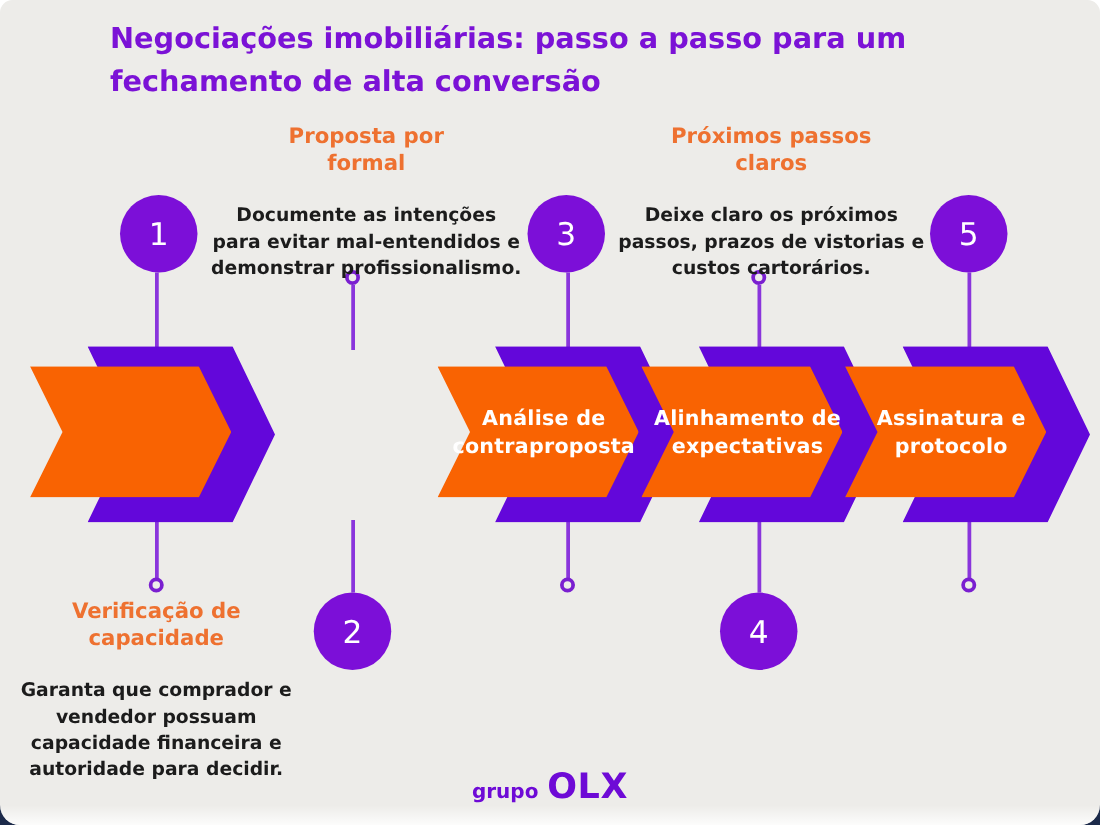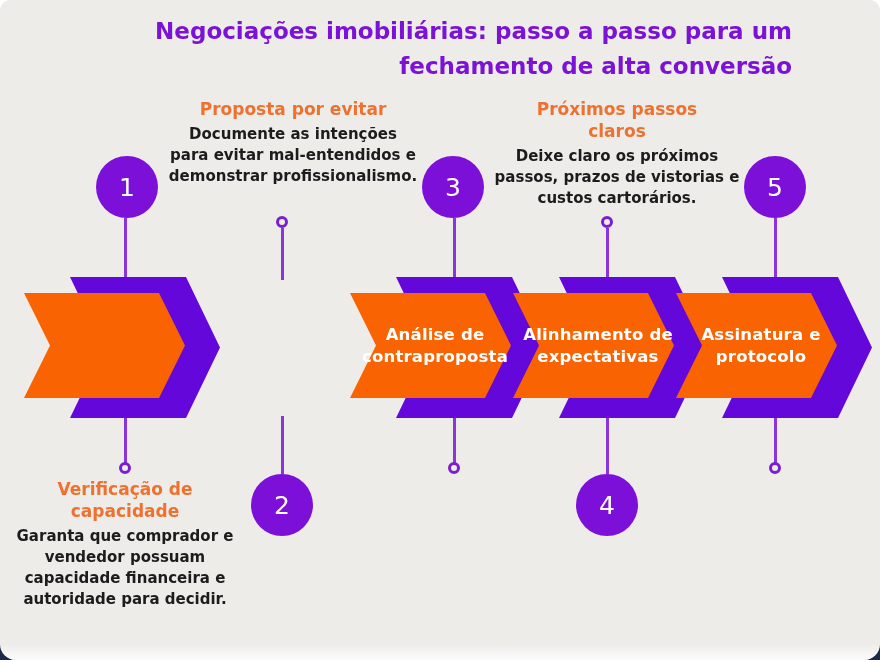--- a/index.html
+++ b/index.html
@@ -10,21 +10,21 @@
     -webkit-font-smoothing:antialiased;
   }
   .canvas{
     position:relative;width:880px;height:660px;
     background:#EDECE9;
     border-radius:10px 10px 16px 16px;
     overflow:hidden;
   }
   .title{
     position:absolute;top:14px;left:88px;right:88px;
-    text-align:right;font-size:23px;font-weight:700;color:#7B12D6;line-height:1.5;
+    text-align:left;font-size:23px;font-weight:700;color:#7B12D6;line-height:1.5;
   }
   
   .chev-group{position:absolute;top:277px;width:196px;height:141px;}
   .g1{left:24px}.g2{left:187px}.g3{left:350px}.g4{left:513px}.g5{left:676px}
   .chev-purple{
     position:absolute;left:46px;top:0;width:150px;height:141px;background:#6307DA;
     clip-path:polygon(34px 50%,0 0,calc(100% - 34px) 0,100% 50%,calc(100% - 34px) 100%,0 100%);
   }
   .chev-orange{
     position:absolute;left:0;top:16px;width:161px;height:105px;background:#F96302;
@@ -41,21 +41,21 @@
     position:absolute;width:62px;height:62px;border-radius:50%;background:#7C0FD8;
     color:#fff;display:flex;align-items:center;justify-content:center;font-size:25px;
   }
   .ring{
     position:absolute;width:12px;height:12px;box-sizing:border-box;
     border:3px solid #7A1FD0;border-radius:50%;background:#EDECE9;
   }
   
   .note{position:absolute;text-align:center;}
   .note-heading{color:#EE7130;font-size:17px;font-weight:700;line-height:1.3;max-width:190px;margin:0 auto;}
-  .note-body{color:#1C1C1C;font-size:15px;font-weight:700;line-height:1.4;margin-top:4px;}
+  .note-body{color:#1C1C1C;font-size:15px;font-weight:700;line-height:1.4;margin-top:20px;}
   .note-body.gap{margin-top:16px;}
   
   .logo{position:absolute;left:0;right:0;top:612px;display:flex;justify-content:center;align-items:baseline;gap:7px;color:#6E0AD6;}
   .logo-prefix{font-size:16px;font-weight:700;}
   .logo-name{font-size:28px;font-weight:700;letter-spacing:.5px;}
   .bottom-fade{
     position:absolute;left:0;right:0;bottom:0;height:16px;
     background:linear-gradient(180deg,rgba(255,255,255,0),rgba(255,255,255,.85));
   }
 </style>
@@ -103,28 +103,32 @@
   <div class="badge" style="left:576px;top:474px">4</div>
   <div class="badge" style="left:744px;top:156px">5</div>
 
   <div class="ring" style="left:276px;top:216px"></div>
   <div class="ring" style="left:601px;top:216px"></div>
   <div class="ring" style="left:119px;top:462px"></div>
   <div class="ring" style="left:448px;top:462px"></div>
   <div class="ring" style="left:769px;top:462px"></div>
 
   <div class="note" style="left:168px;top:98px;width:250px">
-    <div class="note-heading">Proposta por evitar</div>
+    <div class="note-heading">Proposta por formal</div>
     <div class="note-body">Documente as intenções para evitar mal-entendidos e demonstrar profissionalismo.</div>
   </div>
   <div class="note" style="left:492px;top:98px;width:250px">
     <div class="note-heading">Próximos passos claros</div>
     <div class="note-body">Deixe claro os próximos passos, prazos de vistorias e custos cartorários.</div>
   </div>
 
   <div class="note" style="left:8px;top:478px;width:234px">
     <div class="note-heading">Verificação de capacidade</div>
     <div class="note-body">Garanta que comprador e vendedor possuam capacidade financeira e autoridade para decidir.</div>
   </div>
 
+  <div class="logo">
+    <span class="logo-prefix">grupo</span>
+    <span class="logo-name">OLX</span>
+  </div>
 
   <div class="bottom-fade"></div>
 </div>
 
 </body></html>

